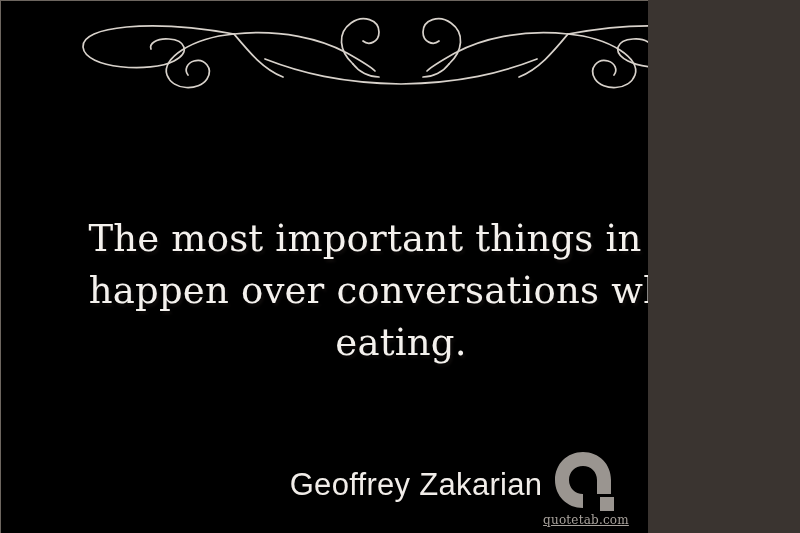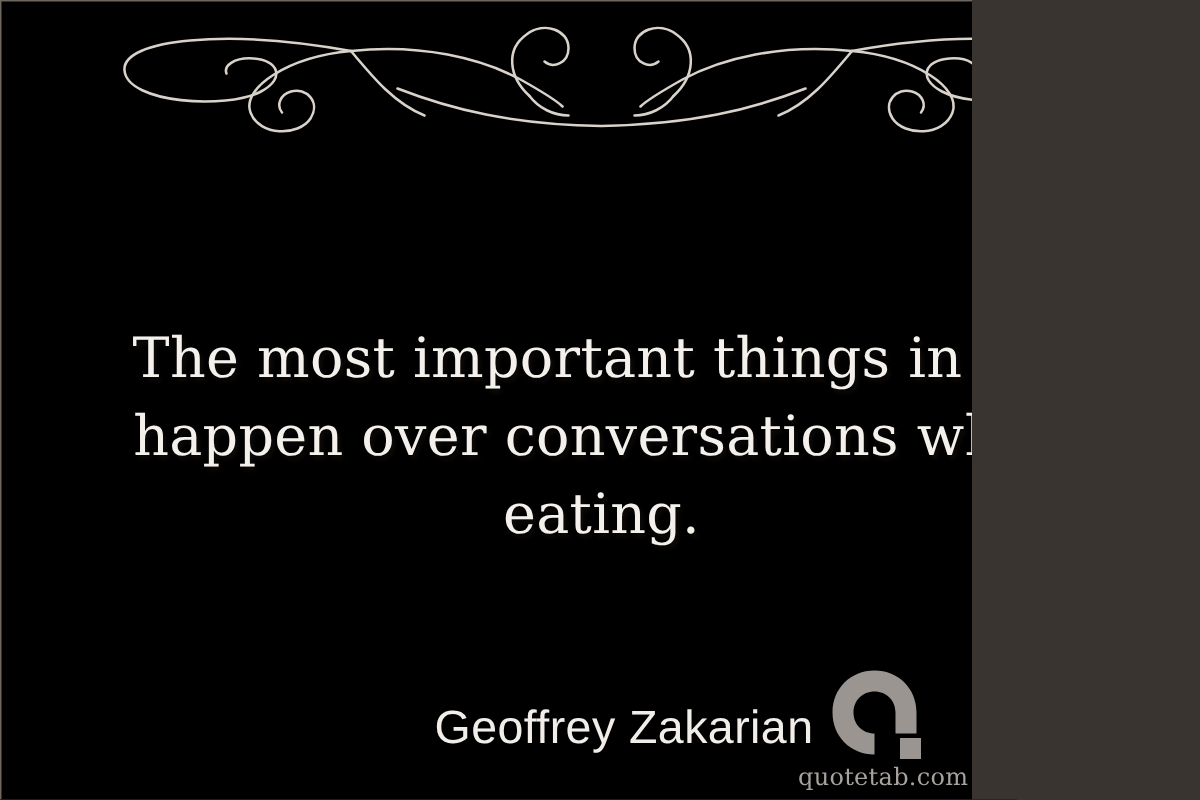--- a/index.html
+++ b/index.html
@@ -93,23 +93,24 @@
     display: block;
   }
   .brand-mark svg {
     display: block;
     margin: 0 auto;
   }
   .brand-name {
     display: block;
     margin-top: 1px;
     font-family: "DejaVu Serif", "Liberation Serif", serif;
-    font-size: 16px;
+    font-size: 12px;
     letter-spacing: 0.2px;
     color: #a8a29c;
+    text-decoration: underline;
   }
 </style>
 </head>
 <body>
 
 <div class="quote-card">
 
   <div class="ornament">
     <svg viewBox="0 0 800 100" xmlns="http://www.w3.org/2000/svg">
 

